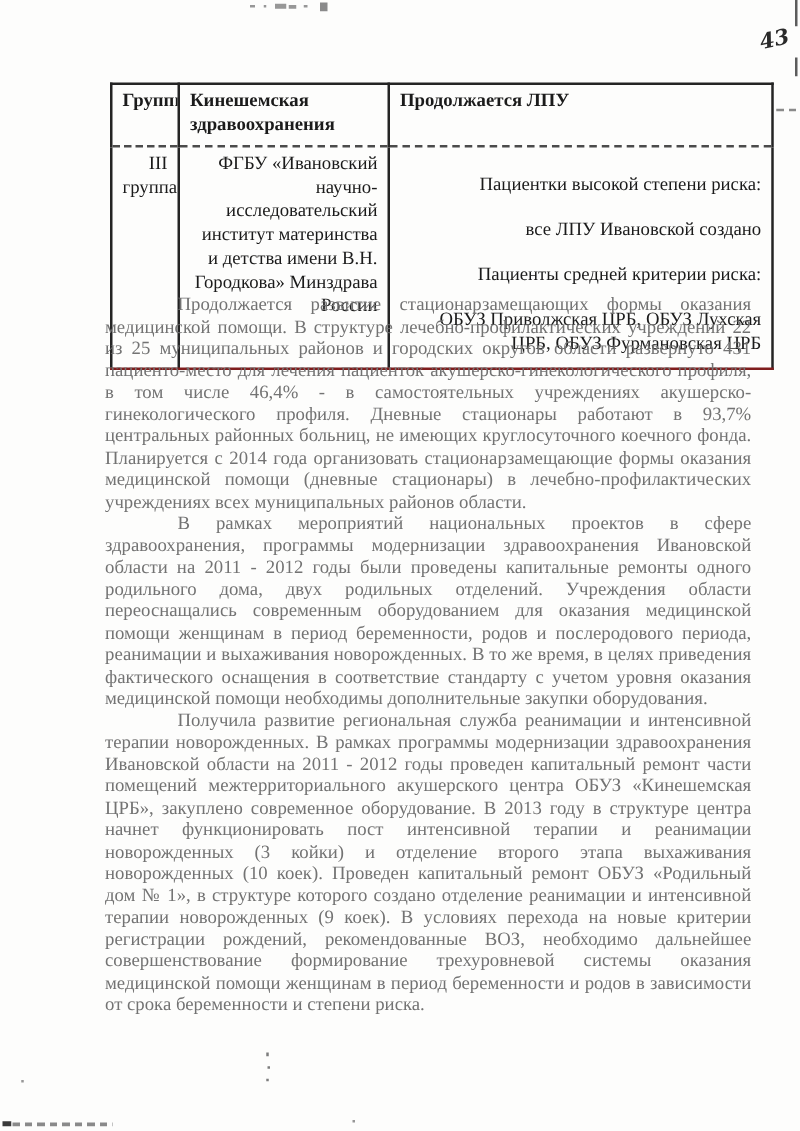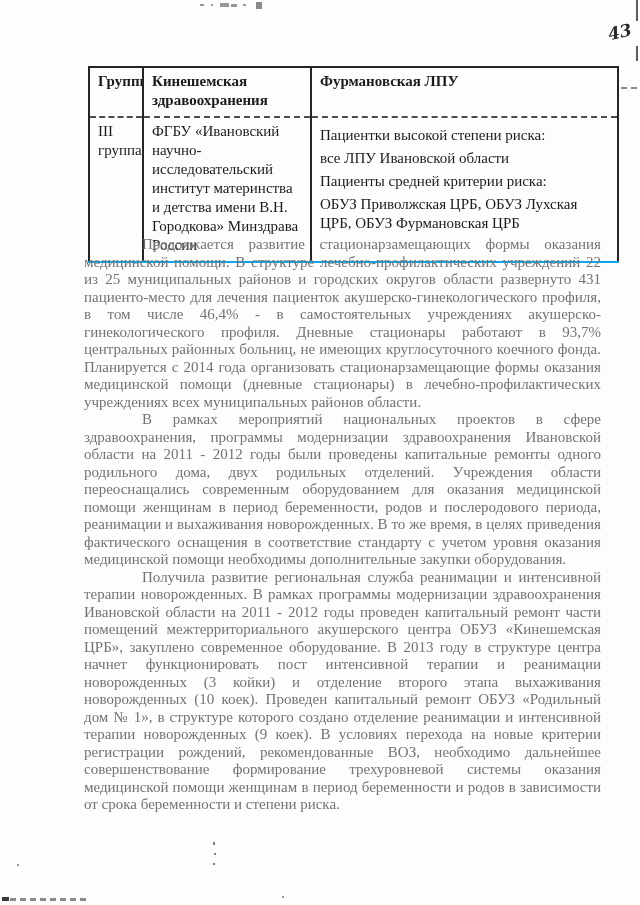--- a/index.html
+++ b/index.html
@@ -42,22 +42,22 @@
   table.risk-table td {
     border-left: 2px solid #242424;
     border-right: 2px solid #242424;
     vertical-align: top;
     text-align: left;
     padding: 4px 8px 6px 8px;
     overflow: hidden;
   }
   table.risk-table { border: 2px solid #242424; }
   table.risk-table th { font-weight: bold; height: 34px; border-top: 2px solid #242424; }
-  table.risk-table tbody td { border-top: 2px dashed #4b4b4b; border-bottom: 2px solid #0ea5e9; height: 114px; }
-  .lpu-line { margin: 4px 0 3px 0; }
+  table.risk-table tbody td { border-top: 2px dashed #4b4b4b; border-bottom: 2px solid #7f1d1d; height: 114px; text-align: right; }
+  .lpu-line { margin: 17px 0 3px 0; }
 
   
   .bodytext {
     position: absolute;
     left: 84px;
     top: 236px;
     width: 517px;
     font-size: 15px;
     line-height: 17.5px;
     text-align: justify;
@@ -93,30 +93,30 @@
   <table class="risk-table">
     <colgroup>
       <col style="width:54px">
       <col style="width:168px">
       <col>
     </colgroup>
     <thead>
       <tr>
         <th>Группы</th>
         <th>Кинешемская здравоохранения</th>
-        <th>Фурмановская ЛПУ</th>
+        <th>Продолжается ЛПУ</th>
       </tr>
     </thead>
     <tbody>
       <tr>
         <td>III группа</td>
         <td>ФГБУ «Ивановский научно-исследовательский институт материнства и детства имени В.Н. Городкова» Минздрава России</td>
         <td>
           <div class="lpu-line">Пациентки высокой степени риска:</div>
-          <div class="lpu-line">все ЛПУ Ивановской области</div>
+          <div class="lpu-line">все ЛПУ Ивановской создано</div>
           <div class="lpu-line">Пациенты средней критерии риска:</div>
           <div class="lpu-line">ОБУЗ Приволжская ЦРБ, ОБУЗ Лухская ЦРБ, ОБУЗ Фурмановская ЦРБ</div>
         </td>
       </tr>
     </tbody>
   </table>
 
   <div class="bodytext">
     <p>Продолжается развитие стационарзамещающих формы оказания медицинской помощи. В структуре лечебно-профилактических учреждений 22 из 25 муниципальных районов и городских округов области развернуто 431 пациенто-место для лечения пациенток акушерско-гинекологического профиля, в том числе 46,4% - в самостоятельных учреждениях акушерско-гинекологического профиля. Дневные стационары работают в 93,7% центральных районных больниц, не имеющих круглосуточного коечного фонда. Планируется с 2014 года организовать стационарзамещающие формы оказания медицинской помощи (дневные стационары) в лечебно-профилактических учреждениях всех муниципальных районов области.</p>
     <p>В рамках мероприятий национальных проектов в сфере здравоохранения, программы модернизации здравоохранения Ивановской области на 2011 - 2012 годы были проведены капитальные ремонты одного родильного дома, двух родильных отделений. Учреждения области переоснащались современным оборудованием для оказания медицинской помощи женщинам в период беременности, родов и послеродового периода, реанимации и выхаживания новорожденных. В то же время, в целях приведения фактического оснащения в соответствие стандарту с учетом уровня оказания медицинской помощи необходимы дополнительные закупки оборудования.</p>

